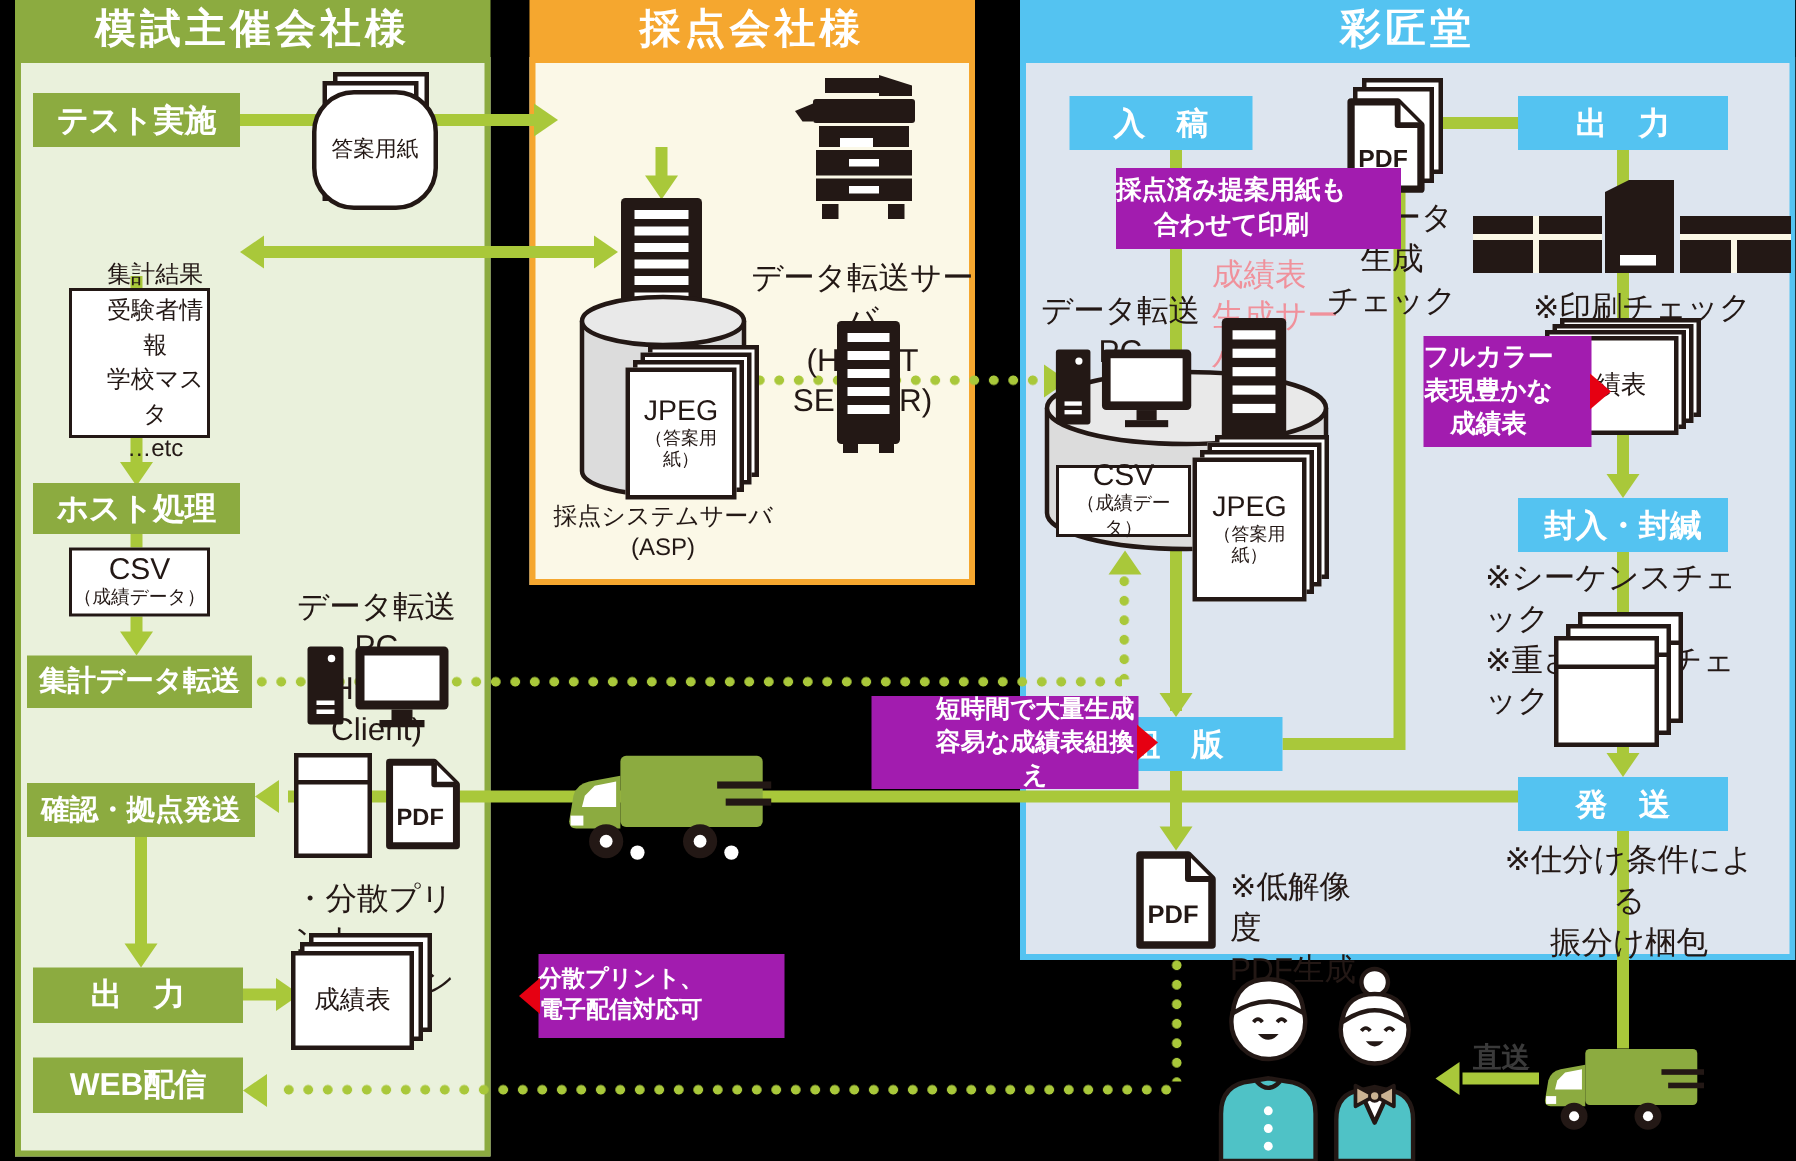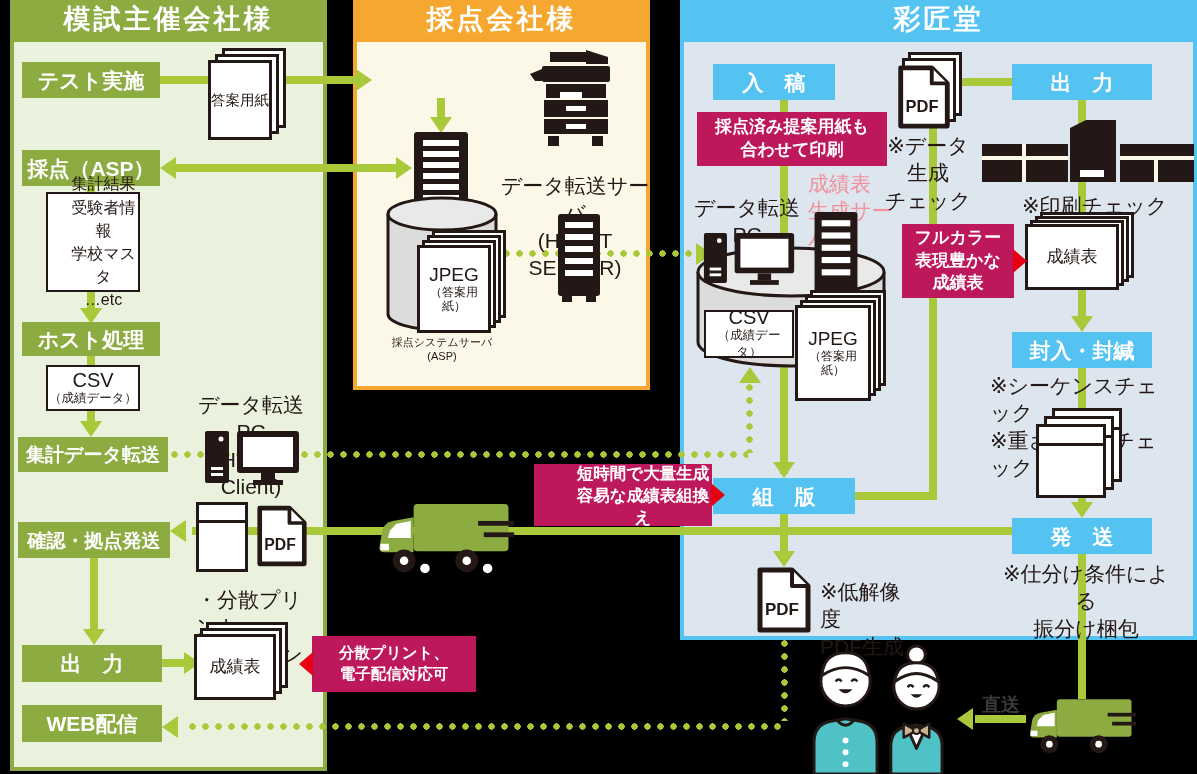--- a/index.html
+++ b/index.html
@@ -23,22 +23,22 @@
   .ah-r{border-top:11px solid transparent;border-bottom:11px solid transparent;border-left:16px solid #a9c83a;}
   .ah-l{border-top:11px solid transparent;border-bottom:11px solid transparent;border-right:16px solid #a9c83a;}
   .ah-d{border-left:11px solid transparent;border-right:11px solid transparent;border-top:16px solid #a9c83a;}
   .ah-u{border-left:11px solid transparent;border-right:11px solid transparent;border-bottom:16px solid #a9c83a;}
   .dot-h{z-index:1;height:7px;background-image:radial-gradient(circle,#a9c83a 3px,rgba(0,0,0,0) 3.4px);background-size:13px 7px;background-repeat:repeat-x;background-position:0 50%;}
   .dot-v{z-index:1;width:7px;background-image:radial-gradient(circle,#a9c83a 3px,rgba(0,0,0,0) 3.4px);background-size:7px 13px;background-repeat:repeat-y;background-position:50% 0;}
   
   .note{z-index:2;font-size:21px;line-height:1.3;color:#231815;}
   .ctr{text-align:center;}
   
-  .callout{z-index:3;background:#be185d;color:#fff;font-weight:bold;text-align:center;
-           display:flex;align-items:center;justify-content:center;line-height:1.35;}
+  .callout{z-index:3;background:#a21caf;color:#fff;font-weight:bold;text-align:center;
+           display:flex;align-items:center;justify-content:flex-start;line-height:1.35;margin-left:47px;}
   .tail-r{position:absolute;right:-13px;top:50%;margin-top:-12px;width:0;height:0;
           border-top:12px solid transparent;border-bottom:12px solid transparent;border-left:14px solid #e60012;}
   .tail-l{position:absolute;left:-13px;top:50%;margin-top:-12px;width:0;height:0;
           border-top:12px solid transparent;border-bottom:12px solid transparent;border-right:14px solid #e60012;}
   
   .paper{position:absolute;box-sizing:border-box;background:#fff;border:3px solid #231815;}
   .stack{z-index:2;}
   .plabel{font-size:17px;font-weight:normal;color:#231815;display:flex;flex-direction:column;align-items:center;justify-content:center;width:100%;height:100%;text-align:center;line-height:1.15;}
   .env .flap{position:absolute;left:-1px;right:-1px;top:24%;border-top:3px solid #231815;}
   .icon{z-index:2;}
@@ -120,28 +120,25 @@
   <div class="abs dot-h" style="left:186px;top:723px;width:598px;"></div>
   <div class="abs ah ah-l" style="left:162px;top:716px;"></div>
 
   <div class="abs box gbox" style="left:22px;top:62px;width:138px;height:36px;">
       <span>テスト実施</span>
     </div>
 
   <div class="abs stack" style="left:208px;top:48px;width:80px;height:94px;">
     <div class="paper" style="left:14px;top:0;width:64px;height:80px;"></div>
     <div class="paper" style="left:7px;top:6px;width:64px;height:80px;"></div>
-    <div class="paper" style="left:0;top:12px;width:64px;height:80px;">
+    <div class="paper" style="left:0;top:12px;width:84px;height:80px;border-radius:28px;">
         <div class="plabel" style="font-size:14.5px;">答案用紙</div>
       </div>
   </div>
 
-  <div class="abs box gbox" style="left:22px;top:150px;width:138px;height:36px;">
-      <span>採点（ASP）</span>
-    </div>
 
   <div class="abs wbox" style="left:46px;top:192px;width:94px;height:100px;padding-left:21px;">
       <div class="pre" style="font-size:16px;line-height:1.45;">集計結果
 受験者情報
 学校マスタ
 …etc</div>
     </div>
 
   <div class="abs box gbox" style="left:22px;top:322px;width:138px;height:34px;">
       <span>ホスト処理</span>
@@ -262,21 +259,21 @@
     <div class="paper" style="left:10px;top:5px;width:74px;height:88px;"></div>
     <div class="paper" style="left:5px;top:10px;width:74px;height:88px;"></div>
     <div class="paper" style="left:0;top:15px;width:74px;height:88px;">
       <div class="plabel">
           <span style="font-size:19px;">JPEG</span>
           <span style="font-size:12px;">（答案用紙）</span>
         </div>
     </div>
   </div>
 
-  <div class="abs note pre ctr" style="left:362px;top:335px;width:160px;font-size:11px;"><span>採点システムサーバ
+  <div class="abs note pre ctr" style="left:362px;top:335px;width:160px;font-size:16px;"><span>採点システムサーバ
 (ASP)</span></div>
 
   <div class="abs box bbox" style="left:713px;top:64px;width:122px;height:36px;">
       <span>入　稿</span>
     </div>
 
   <div class="abs callout" style="left:697px;top:112px;width:190px;height:54px;font-size:17px;">
     <span class="pre">採点済み提案用紙も
 合わせて印刷</span>
   </div>

